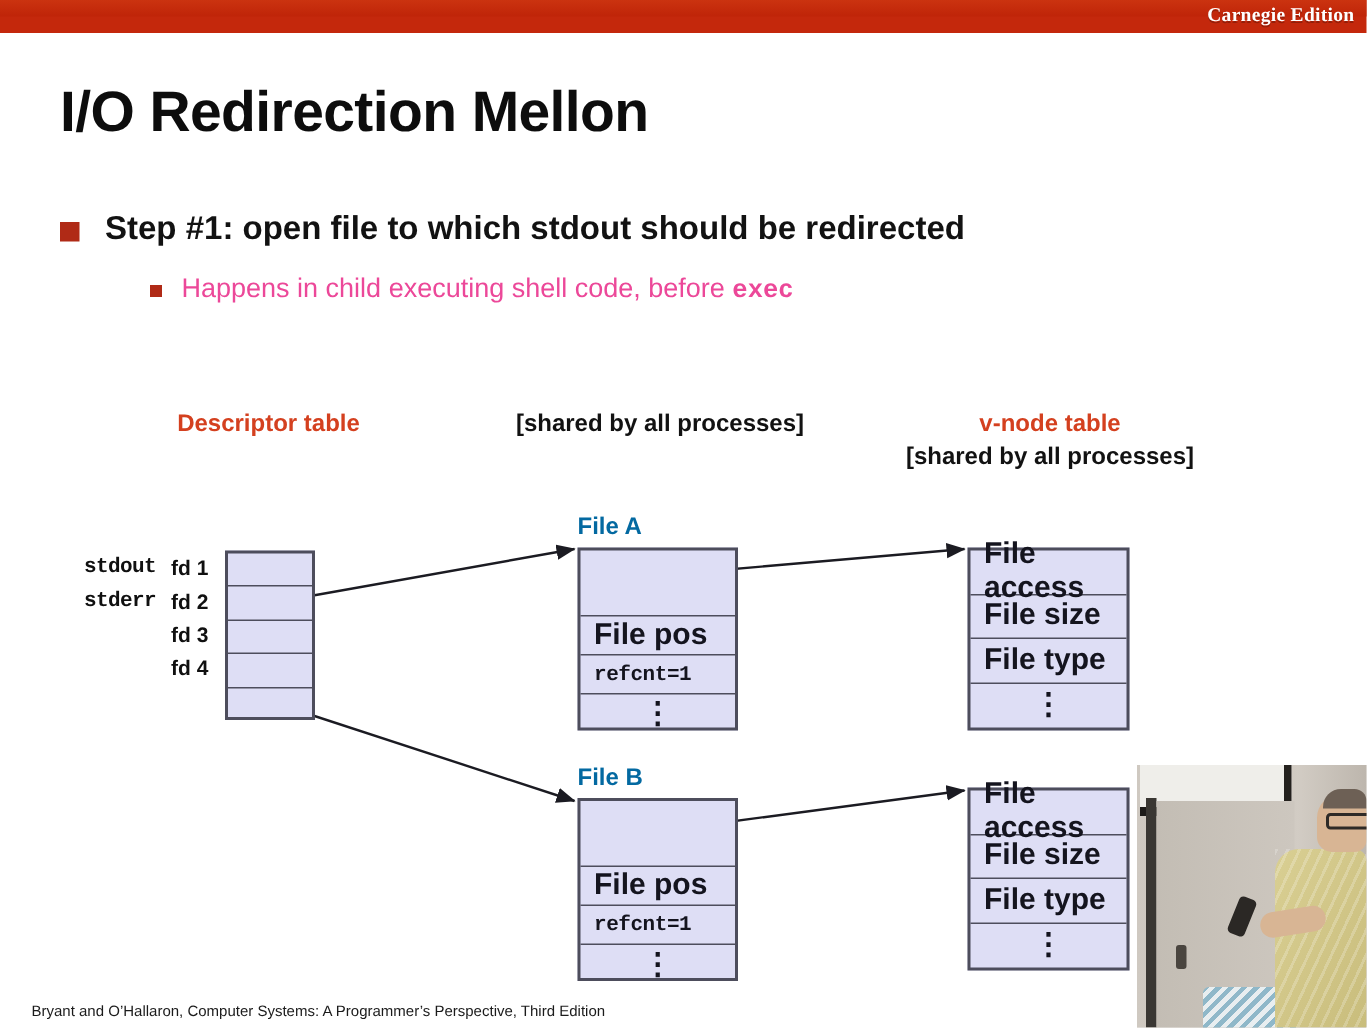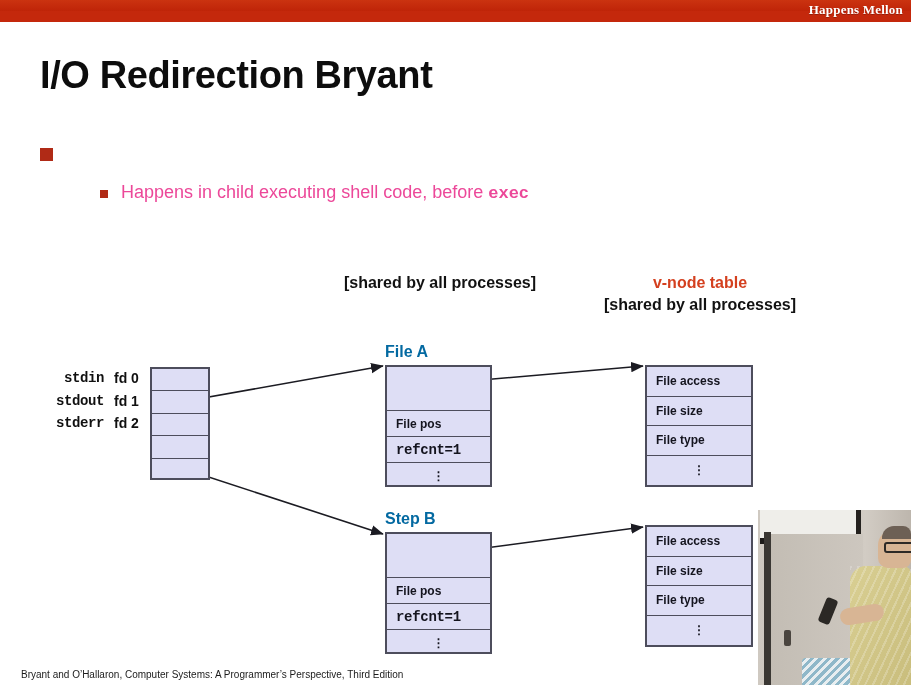--- a/index.html
+++ b/index.html
@@ -52,21 +52,21 @@
   #head-desc{left:63px;top:272px;width:232px;}
   #head-open{left:318px;top:272px;width:244px;}
   #head-vnode{left:578px;top:272px;width:244px;}
   
   #diagram{position:absolute;left:0;top:0;width:911px;height:685px;}
   svg#wires{position:absolute;left:0;top:0;width:911px;height:685px;}
   .tbl{position:absolute;border:2px solid #4d4d5c;background:#dedef5;box-sizing:border-box;}
   .tbl .row{
     border-bottom:1px solid #4d4d5c;box-sizing:border-box;
     display:flex;align-items:center;
-    font-size:12px;font-weight:bold;color:#14141e;
+    font-size:20px;font-weight:bold;color:#14141e;
     padding-left:9px;
   }
   .tbl .row:last-child{border-bottom:none;}
   .row.center{justify-content:center;padding-left:0;}
   .row.monocell{font-family:"Liberation Mono", monospace;font-size:14px;letter-spacing:-0.3px;}
   .dots{font-size:17px;line-height:1;letter-spacing:0;color:#14141e;}
   
   #fd-table{left:150px;top:367px;width:60px;height:113px;}
   #fd-table .row{height:22.4px;}
   #fd-labels{position:absolute;left:30px;top:367px;width:116px;}
@@ -126,35 +126,37 @@
   .pip-arm{position:absolute;left:82px;top:96px;width:44px;height:17px;
     background:#d8b594;border-radius:9px;transform:rotate(-9deg);}
   .pip-clicker{position:absolute;left:64px;top:88px;width:12px;height:26px;
     background:#2b2825;border-radius:3px;transform:rotate(22deg);}
 </style>
 </head>
 <body>
 
 <div id="banner">
   <div id="banner-gloss"></div>
-  <div id="brand">Happens Mellon</div>
-</div>
-
-<div id="title">I/O Redirection Bryant</div>
+  <div id="brand">Carnegie Edition</div>
+</div>
+
+<div id="title">I/O Redirection Mellon</div>
 
 <div id="bullet1">
   <span class="sq1"></span>
+  <span id="bullet1-text">Step #1: open file to which stdout should be redirected</span>
 </div>
 
 <div id="bullet2">
   <span class="sq2"></span>
   <span id="bullet2-text"><span>Happens in child executing shell code, before </span><span class="mono">exec</span></span>
 </div>
 
 <div class="colhead" id="head-desc">
+  <div class="l1">Descriptor table</div>
 </div>
 <div class="colhead" id="head-open">
   <div class="l2">[shared by all processes]</div>
 </div>
 <div class="colhead" id="head-vnode">
   <div class="l1">v-node table</div>
   <div class="l2">[shared by all processes]</div>
 </div>
 
 <div id="diagram">
@@ -170,50 +172,54 @@
 
     <line x1="175" y1="466" x2="383" y2="534" stroke="#1b1b22" stroke-width="1.6" marker-end="url(#ah)"></line>
 
     <line x1="470" y1="381" x2="643" y2="366" stroke="#1b1b22" stroke-width="1.6" marker-end="url(#ah)"></line>
 
     <line x1="470" y1="550" x2="643" y2="527" stroke="#1b1b22" stroke-width="1.6" marker-end="url(#ah)"></line>
   </svg>
 
   <div id="fd-labels">
     <div class="fdrow">
-      <span class="stdname">stdin</span>
-      <span class="fdnum">fd 0</span>
-    </div>
-    <div class="fdrow">
       <span class="stdname">stdout</span>
       <span class="fdnum">fd 1</span>
     </div>
     <div class="fdrow">
       <span class="stdname">stderr</span>
       <span class="fdnum">fd 2</span>
+    </div>
+    <div class="fdrow">
+      <span class="stdname"></span>
+      <span class="fdnum">fd 3</span>
+    </div>
+    <div class="fdrow">
+      <span class="stdname"></span>
+      <span class="fdnum">fd 4</span>
     </div>
   </div>
 
   <div class="tbl" id="fd-table">
     <div class="row"></div>
     <div class="row"></div>
     <div class="row"></div>
     <div class="row"></div>
     <div class="row"></div>
   </div>
 
   <div class="ftitle" id="fileA-title">File A</div>
   <div class="tbl ftbl" id="fileA-box">
     <div class="r-big"></div>
     <div class="row">File pos</div>
     <div class="row monocell">refcnt=1</div>
     <div class="row center dots">⋮</div>
   </div>
 
-  <div class="ftitle" id="fileB-title">Step B</div>
+  <div class="ftitle" id="fileB-title">File B</div>
   <div class="tbl ftbl" id="fileB-box">
     <div class="r-big"></div>
     <div class="row">File pos</div>
     <div class="row monocell">refcnt=1</div>
     <div class="row center dots">⋮</div>
   </div>
 
   <div class="tbl vtbl" id="vnodeA-box">
     <div class="row">File access</div>
     <div class="row">File size</div>

